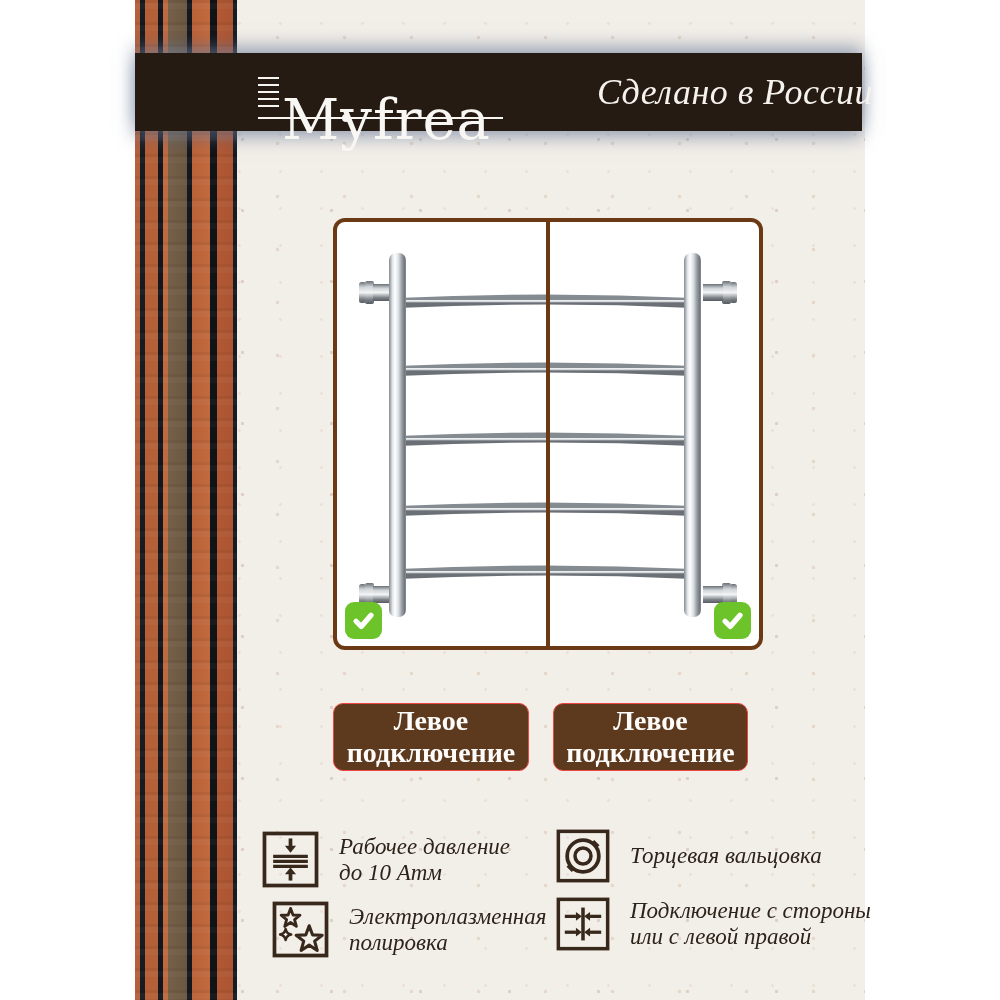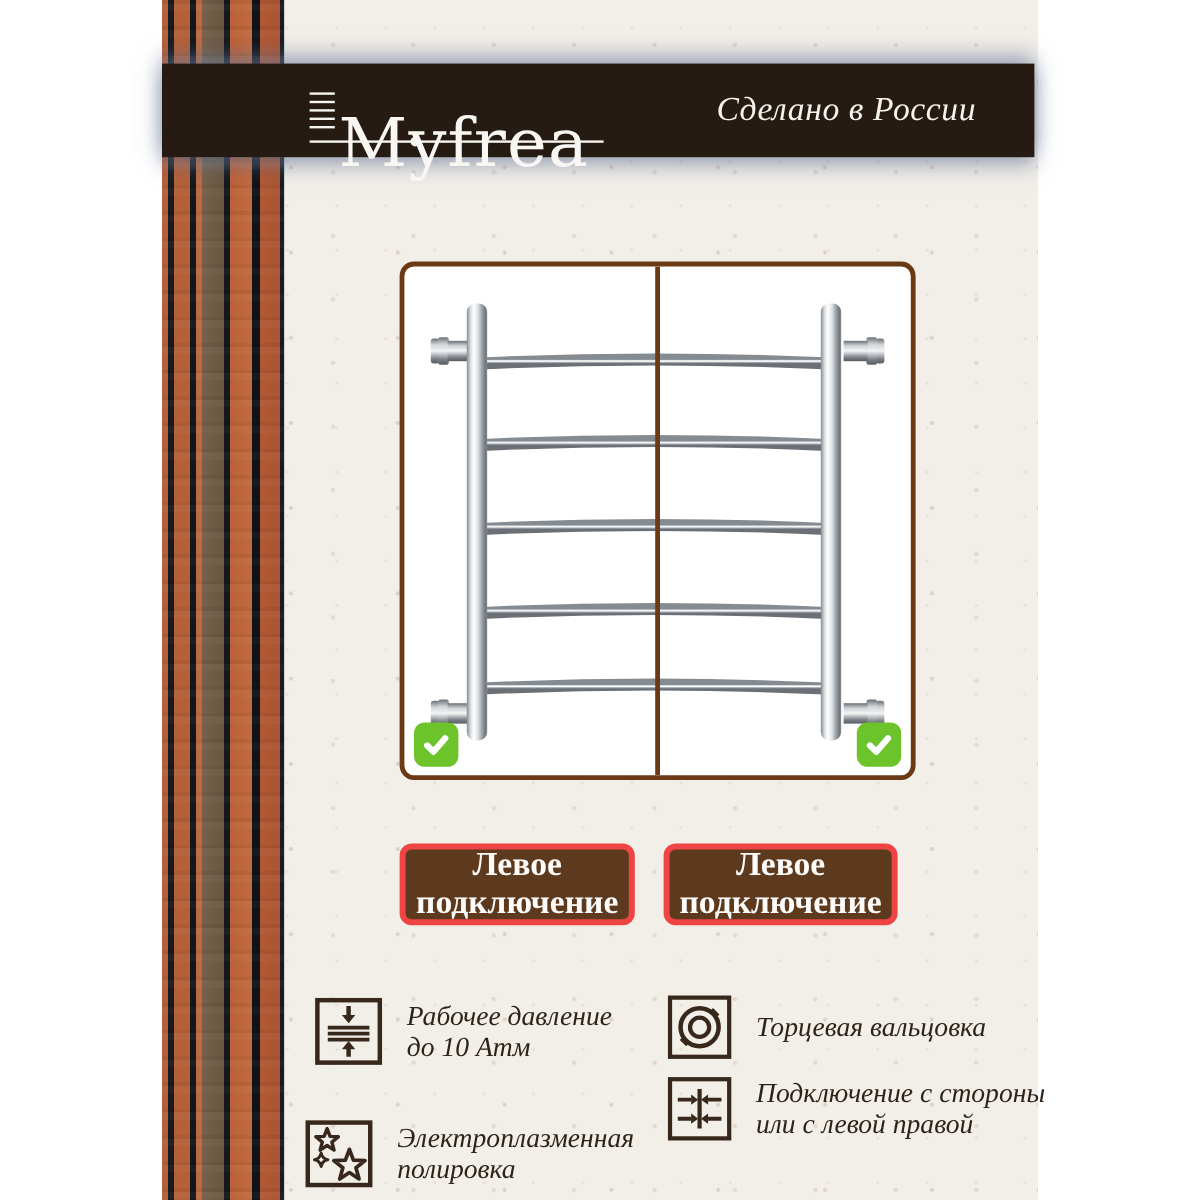--- a/index.html
+++ b/index.html
@@ -38,45 +38,45 @@
   .band{position:absolute;left:135px;top:53px;width:727px;height:78px;background:#251b13;
     box-shadow:0 7px 16px rgba(104,120,152,.55),0 -7px 16px rgba(104,120,152,.55);z-index:5;}
   .logo{position:absolute;left:123px;top:0;height:78px;}
   .logo-lines{position:absolute;left:0;top:24px;display:flex;flex-direction:column;gap:4.5px;}
   .logo-lines i{display:block;width:21px;height:2.4px;background:#f7f5f1;}
   .logo-text{position:absolute;left:24px;top:-4px;color:#f9f7f3;font-family:"DejaVu Serif",serif;
     font-size:56px;line-height:1.1;letter-spacing:1px;white-space:nowrap;margin-top:40px;}
   .logo-underline{position:absolute;left:0;top:64px;width:245px;height:2.2px;background:#f7f5f1;}
   .logo-dot{position:absolute;left:84px;top:-3px;width:8px;height:8px;border-radius:50%;background:#f7f5f1;}
   .made-in{position:absolute;left:462px;top:50%;transform:translateY(-50%);color:#f6f3ef;
-    font-style:italic;font-size:28px;letter-spacing:.5px;white-space:nowrap;}
+    font-style:italic;font-size:36px;letter-spacing:.5px;white-space:nowrap;}
 
   
   .product-box{position:absolute;left:333px;top:218px;width:430px;height:432px;box-sizing:border-box;
     background:#ffffff;border:4px solid #6b3a14;border-radius:12px;overflow:hidden;z-index:4;}
   .divider{position:absolute;left:50%;top:0;bottom:0;width:4px;transform:translateX(-50%);background:#6b3a14;}
   .rail{position:absolute;left:0;top:0;width:422px;height:424px;}
   .check{position:absolute;bottom:7px;width:37px;height:37px;background:#6cc32a;border-radius:9px;
     display:flex;align-items:center;justify-content:center;}
   .check-l{left:8px;}
   .check-r{right:8px;}
   .check svg{width:27px;height:27px;}
 
   
   .label{position:absolute;top:703px;height:68px;box-sizing:border-box;background:#5d3a1e;
-    border:5px solid #ef4444;border-radius:10px;color:#fdfcfa;font-weight:bold;font-size:28px;
+    border:1px solid #ef4444;border-radius:10px;color:#fdfcfa;font-weight:bold;font-size:28px;
     line-height:32px;display:flex;flex-direction:column;align-items:center;justify-content:center;
     text-align:center;z-index:4;}
   .label-l{left:333px;width:196px;}
   .label-r{left:553px;width:195px;}
 
   
   .feature{position:absolute;display:flex;align-items:center;z-index:4;}
   .f1{left:262px;top:831px;}
-  .f2{left:254px;top:901px;margin-top:32px;}
+  .f2{left:272px;top:901px;}
   .f3{left:556px;top:829px;font-family:Liberation Serif, serif;}
   .f4{left:556px;top:897px;}
   .ficon{width:57px;height:57px;flex:0 0 auto;}
   .f3 .ficon,.f4 .ficon{width:54px;height:54px;}
   .ftext{margin-left:20px;font-style:italic;font-size:23px;line-height:26px;color:#2e231a;white-space:nowrap;}
   .ftext span{display:block;}
   .icon-stroke{stroke:#38281c;fill:none;}
 </style>
 </head>
 <body>

